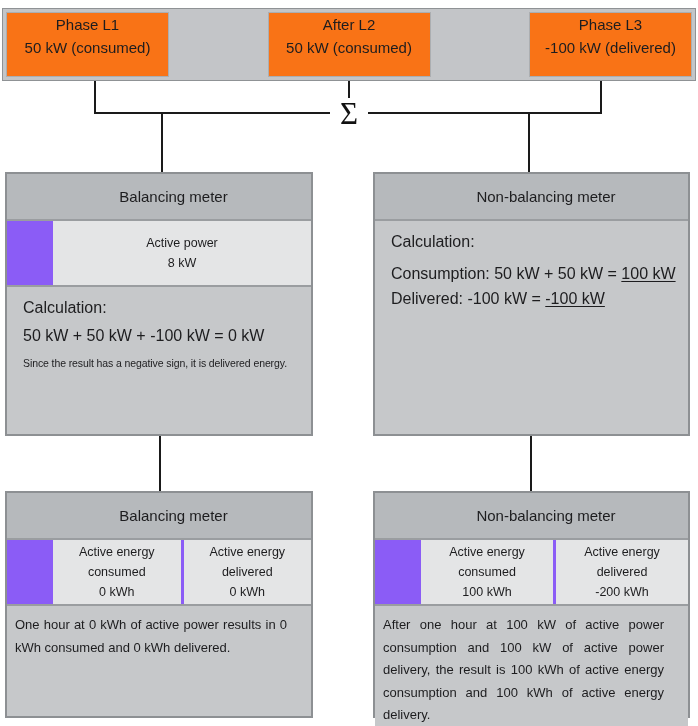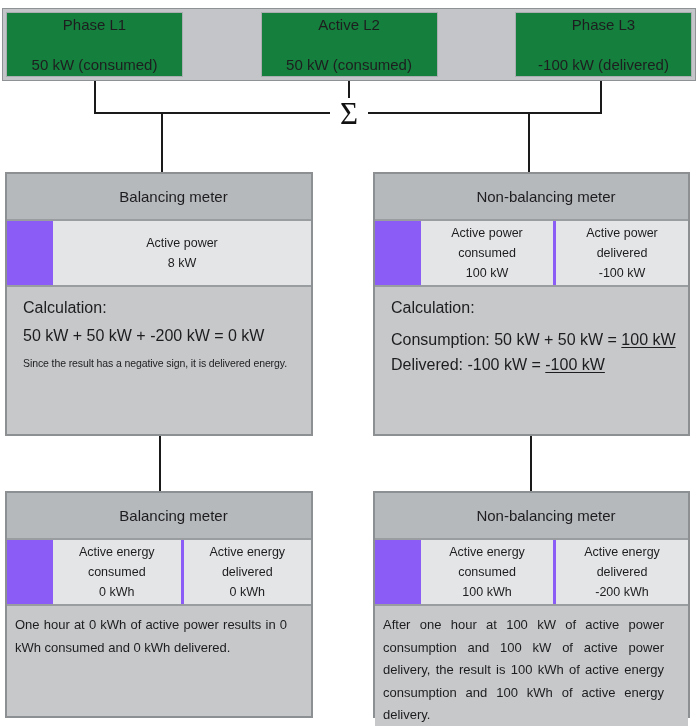--- a/index.html
+++ b/index.html
@@ -20,28 +20,28 @@
     width: 694px; height: 73px;
     background: #c3c5c8;
     border: 1px solid #8f9295;
     box-sizing: border-box;
     display: flex;
     align-items: center;
     justify-content: space-between;
     padding: 0 3px;
   }
   .phasebox {
-    width: 177px; height: 65px;
-    background: #15803d;
+    width: 163px; height: 65px;
+    background: #f97316;
     border: 1px solid #abaeb1;
     box-sizing: border-box;
     display: flex;
     flex-direction: column;
     align-items: center;
-    justify-content: space-between;
+    justify-content: flex-start;
     font-size: 15px;
     line-height: 23px;
     text-align: center;
   }
 
   
   .connectors {
     position: absolute;
     left: 0; top: 0;
     width: 698px; height: 726px;
@@ -131,21 +131,21 @@
 <body>
 
 <div class="stage">
 
   <div class="topbar">
     <div class="phasebox">
       <div>Phase L1</div>
       <div>50 kW (consumed)</div>
     </div>
     <div class="phasebox">
-      <div>Active L2</div>
+      <div>After L2</div>
       <div>50 kW (consumed)</div>
     </div>
     <div class="phasebox">
       <div>Phase L3</div>
       <div>-100 kW (delivered)</div>
     </div>
   </div>
 
   <svg class="connectors" viewBox="0 0 698 726" shape-rendering="crispEdges">
     <g stroke="#1a1a1a" stroke-width="2" fill="none">
@@ -165,37 +165,27 @@
   <div class="meter ul">
     <div class="mhead">Balancing meter</div>
     <div class="mcells">
       <div class="mcell">
         <div>Active power</div>
         <div>8 kW</div>
       </div>
     </div>
     <div class="mcalc">
       <div class="calc-heading">Calculation:</div>
-      <div class="calc-formula">50 kW + 50 kW + -200 kW = 0 kW</div>
+      <div class="calc-formula">50 kW + 50 kW + -100 kW = 0 kW</div>
       <div class="calc-note">Since the result has a negative sign, it is delivered energy.</div>
     </div>
   </div>
 
   <div class="meter ur">
     <div class="mhead">Non-balancing meter</div>
-    <div class="mcells">
-      <div class="mcell">
-        <div>Active power consumed</div>
-        <div>100 kW</div>
-      </div>
-      <div class="mcell">
-        <div>Active power delivered</div>
-        <div>-100 kW</div>
-      </div>
-    </div>
     <div class="mcalc">
       <div class="calc-heading">Calculation:</div>
       <div class="calc-line"><span>Consumption: 50 kW + 50 kW = </span><span class="calc-result">100 kW</span></div>
       <div class="calc-line"><span>Delivered: -100 kW = </span><span class="calc-result">-100 kW</span></div>
     </div>
   </div>
 
   <div class="meter ll">
     <div class="mhead">Balancing meter</div>
     <div class="mcells">

